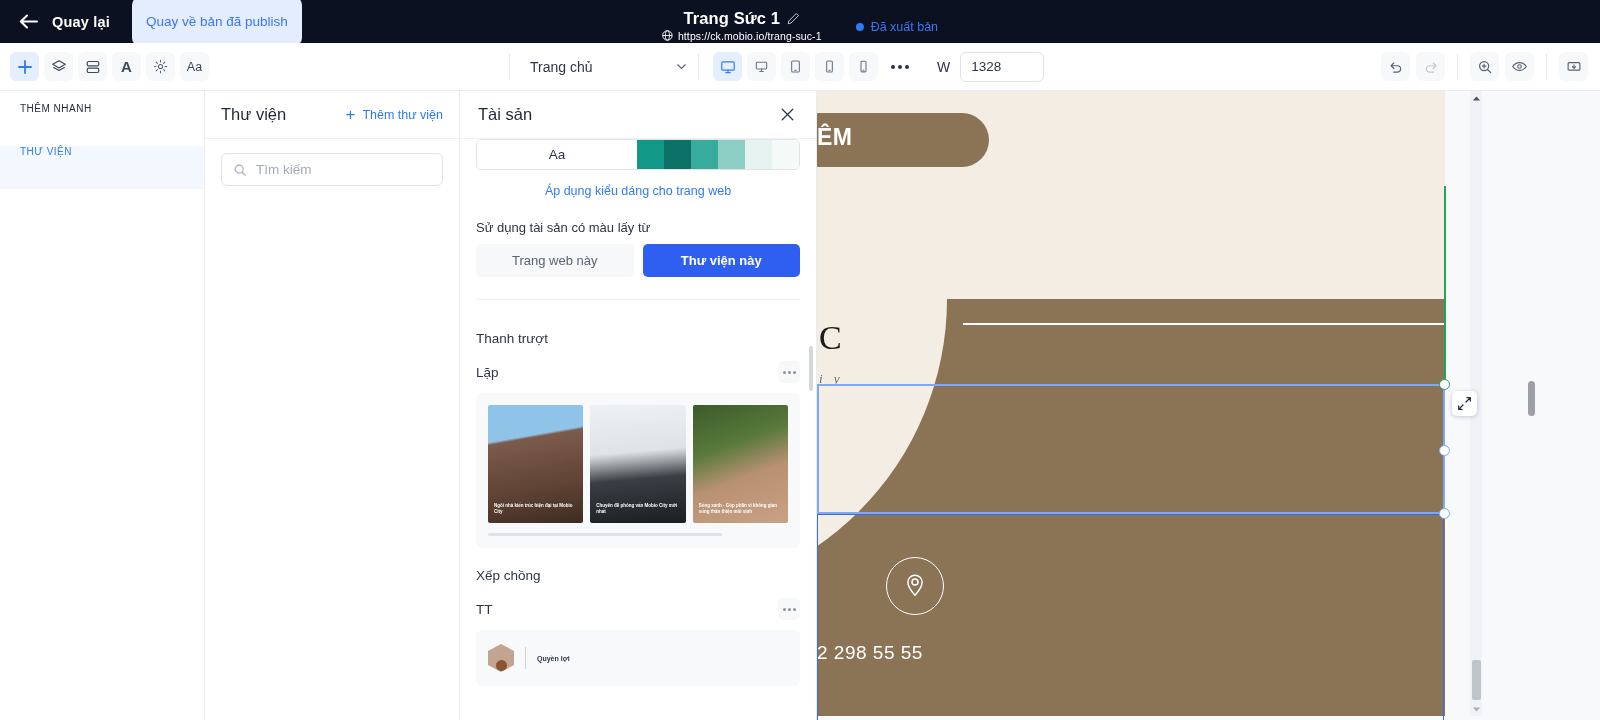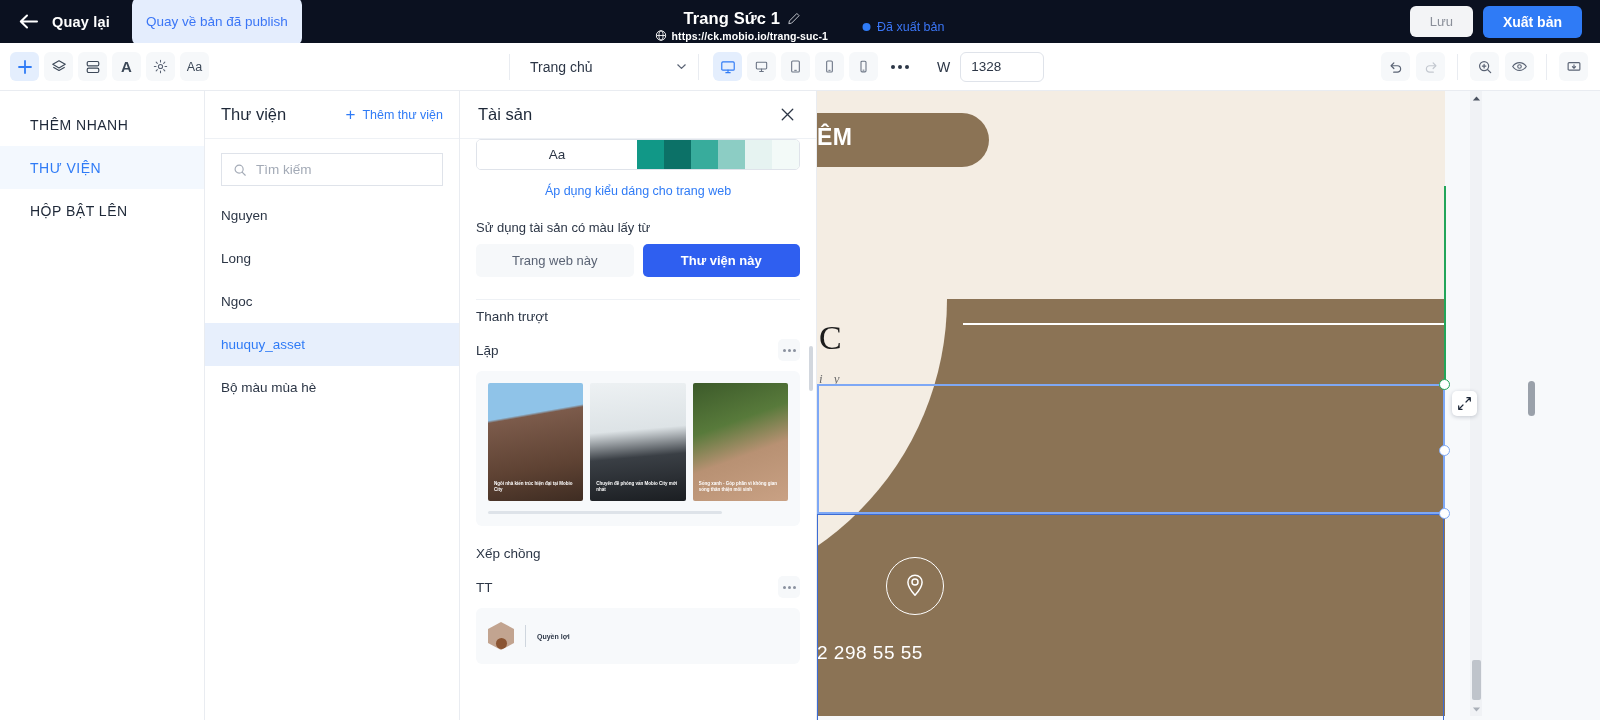--- a/index.html
+++ b/index.html
@@ -33,21 +33,21 @@
 
   .tb-center {
     position: absolute; left: 50%; top: 4px; transform: translateX(-50%);
     height: 43px; display: flex; align-items: center; gap: 0;
   }
   .title-block { display: flex; flex-direction: column; align-items: center; justify-content: center; line-height: 1.15; }
   .title-row { display: flex; align-items: center; gap: 7px; }
   .page-title { font-size: 16.5px; font-weight: 700; color: #fff; letter-spacing: .1px; }
   .edit-ico { width: 13px; height: 13px; opacity: .85; cursor: pointer; }
   .url-row { display: flex; align-items: center; gap: 5px; margin-top: 2px; }
-  .url-text { font-size: 10.5px; font-weight: 700; color: #fff; letter-spacing: .1px; }
+  .url-text { font-size: 10.5px; font-weight: 400; color: #fff; letter-spacing: .1px; }
   .globe-ico { width: 11px; height: 11px; }
   .pub-status { display: flex; align-items: center; gap: 7px; margin-left: 34px; margin-top: 2px; }
   .pub-dot { width: 8px; height: 8px; border-radius: 50%; background: #2F7BF6; }
   .pub-text { font-size: 12.5px; color: #3B76F6; }
 
   .tb-right { margin-left: auto; display: flex; align-items: center; gap: 10px; padding-right: 18px; }
   .btn-save {
     background: #F3F4F6; color: #8A8F99;
     font-size: 13px; border-radius: 6px;
     padding: 8px 20px; cursor: pointer; font-weight: 500;
@@ -102,38 +102,38 @@
   }
 
   .tb-far { margin-left: auto; display: flex; align-items: center; gap: 6px; padding-right: 12px; }
 
   
   .body { flex: 1; display: flex; min-height: 0; position: relative; }
 
   
   .leftnav { width: 205px; flex: 0 0 205px; background: #fff; border-right: 1px solid #E9ECF1; padding-top: 12px; }
   .ln-item {
-    height: 43px; display: flex; align-items: center;
-    padding-left: 30px; font-size: 14px; letter-spacing: .5px;
+    height: 43px; display: flex; align-items: flex-start;
+    padding-left: 20px; font-size: 10px; letter-spacing: .5px;
     color: #1E2838; cursor: pointer;
   }
   .ln-item.active { background: #F3F8FE; color: #2F7BF6; }
 
   
   .libpanel { width: 255px; flex: 0 0 255px; background: #fff; border-right: 1px solid #E9ECF1; display: flex; flex-direction: column; }
   .lib-head {
     height: 48px; display: flex; align-items: center; justify-content: space-between;
     padding: 0 16px 0 16px; border-bottom: 1px solid #EEF1F5;
   }
   .lib-title { font-size: 16.5px; color: #1E2838; font-weight: 400; }
   .lib-add { display: flex; align-items: center; gap: 7px; color: #2F7BF6; font-size: 12.5px; cursor: pointer; }
   .lib-add .plus { font-size: 17px; line-height: 1; font-weight: 400; }
   .search-wrap { padding: 14px 16px 8px 16px; }
   .search-box {
-    height: 33px; border: 1px solid #DFE3EA; border-radius: 0;
+    height: 33px; border: 1px solid #DFE3EA; border-radius: 6px;
     display: flex; align-items: center; gap: 9px; padding: 6px 11px; background: #fff;
   }
   .search-box input {
     border: none; outline: none; font-size: 13.5px; color: #2C3646;
     font-family: "Liberation Sans", sans-serif; width: 100%; background: transparent;
   }
   .search-box input::placeholder { color: #A3AAB6; }
   .lib-list { flex: 1; overflow: hidden; }
   .lib-row {
     height: 43px; display: flex; align-items: center;
@@ -159,21 +159,21 @@
   .seg {
     flex: 1; height: 33px; border-radius: 5px;
     display: flex; align-items: center; justify-content: center;
     font-size: 13px; cursor: pointer;
   }
   .seg.on { background: #2F5FF0; color: #fff; font-weight: 700; }
   .seg.off { background: #F6F8FA; color: #5A6374; }
 
   .divider { height: 1px; background: #EEF1F5; margin: 22px 0 0 0; }
 
-  .grp-title { font-size: 13.5px; color: #2C3646; margin-top: 9px; }
+  .grp-title { font-size: 13.5px; color: #2C3646; margin-top: 31px; }
   .item-row { display: flex; align-items: center; justify-content: space-between; margin-top: 15px; }
   .item-name { font-size: 13.5px; color: #2C3646; }
   .item-more { width: 22px; height: 22px; border-radius: 5px; background: #F6F8FA; display: flex; align-items: center; justify-content: center; cursor: pointer; }
   .item-more i { width: 3px; height: 3px; border-radius: 50%; background: #8A919F; display: inline-block; margin: 0 1px; }
 
   .preview-card { margin-top: 10px; background: #F7F9FB; border-radius: 6px; padding: 12px; }
   .cards3 { display: flex; gap: 7px; }
   .pcard { flex: 1; height: 118px; border-radius: 2px; position: relative; overflow: hidden; }
   .pcard .cap { position: absolute; left: 6px; right: 6px; bottom: 7px; color: #fff; font-size: 4.5px; font-weight: 700; line-height: 1.45; }
   .c1 { background: linear-gradient(170deg,#8FC3E8 0%,#8FC3E8 28%,#7C5B4B 30%,#5E4233 70%,#3E2C22 100%); }
@@ -274,24 +274,20 @@
           </span>
           <span class="url-text">https://ck.mobio.io/trang-suc-1</span>
         </div>
       </div>
       <div class="pub-status">
         <span class="pub-dot"></span>
         <span class="pub-text">Đã xuất bản</span>
       </div>
     </div>
 
-    <div class="tb-right">
-      <div class="btn-save">Lưu</div>
-      <div class="btn-pub">Xuất bản</div>
-    </div>
   </div>
 
   <div class="toolbar">
     <div class="tool-group">
       <div class="tool-btn active">
         <svg width="16" height="16" viewBox="0 0 16 16">
             <path d="M8 2v12M2 8h12" stroke="#2F7BF6" stroke-width="1.8" stroke-linecap="round"></path>
           </svg>
       </div>
       <div class="tool-btn soft">
@@ -414,23 +410,20 @@
   </div>
 
   <div class="body">
 
     <div class="leftnav">
       <div class="ln-item">
         <span>THÊM NHANH</span>
       </div>
       <div class="ln-item active">
         <span>THƯ VIỆN</span>
-      </div>
-      <div class="ln-item">
-        <span>HỘP BẬT LÊN</span>
       </div>
     </div>
 
     <div class="libpanel">
       <div class="lib-head">
         <span class="lib-title">Thư viện</span>
         <div class="lib-add">
           <span class="plus">+</span>
           <span>Thêm thư viện</span>
         </div>
@@ -438,37 +431,20 @@
       <div class="search-wrap">
         <div class="search-box">
           <span>
             <svg width="14" height="14" viewBox="0 0 16 16" fill="none">
               <circle cx="7" cy="7" r="4.6" stroke="#A3AAB6" stroke-width="1.3"></circle>
               <path d="M10.4 10.4 L14 14" stroke="#A3AAB6" stroke-width="1.3" stroke-linecap="round"></path>
             </svg>
           </span>
           <input placeholder="Tìm kiếm" style="">
         </div>
-      </div>
-      <div class="lib-list">
-        <div class="lib-row">
-            <span>Nguyen</span>
-          </div>
-        <div class="lib-row">
-            <span>Long</span>
-          </div>
-        <div class="lib-row">
-            <span>Ngoc</span>
-          </div>
-        <div class="lib-row active">
-            <span>huuquy_asset</span>
-          </div>
-        <div class="lib-row">
-            <span>Bộ màu mùa hè</span>
-          </div>
       </div>
     </div>
 
     <div class="assetpanel">
       <div class="ap-head">
         <span class="ap-title">Tài sản</span>
         <div class="ap-close">
           <svg width="15" height="15" viewBox="0 0 16 16">
               <path d="M2.4 2.4 L13.6 13.6 M13.6 2.4 L2.4 13.6" stroke="#2C3646" stroke-width="1.4" stroke-linecap="round"></path>
             </svg>

